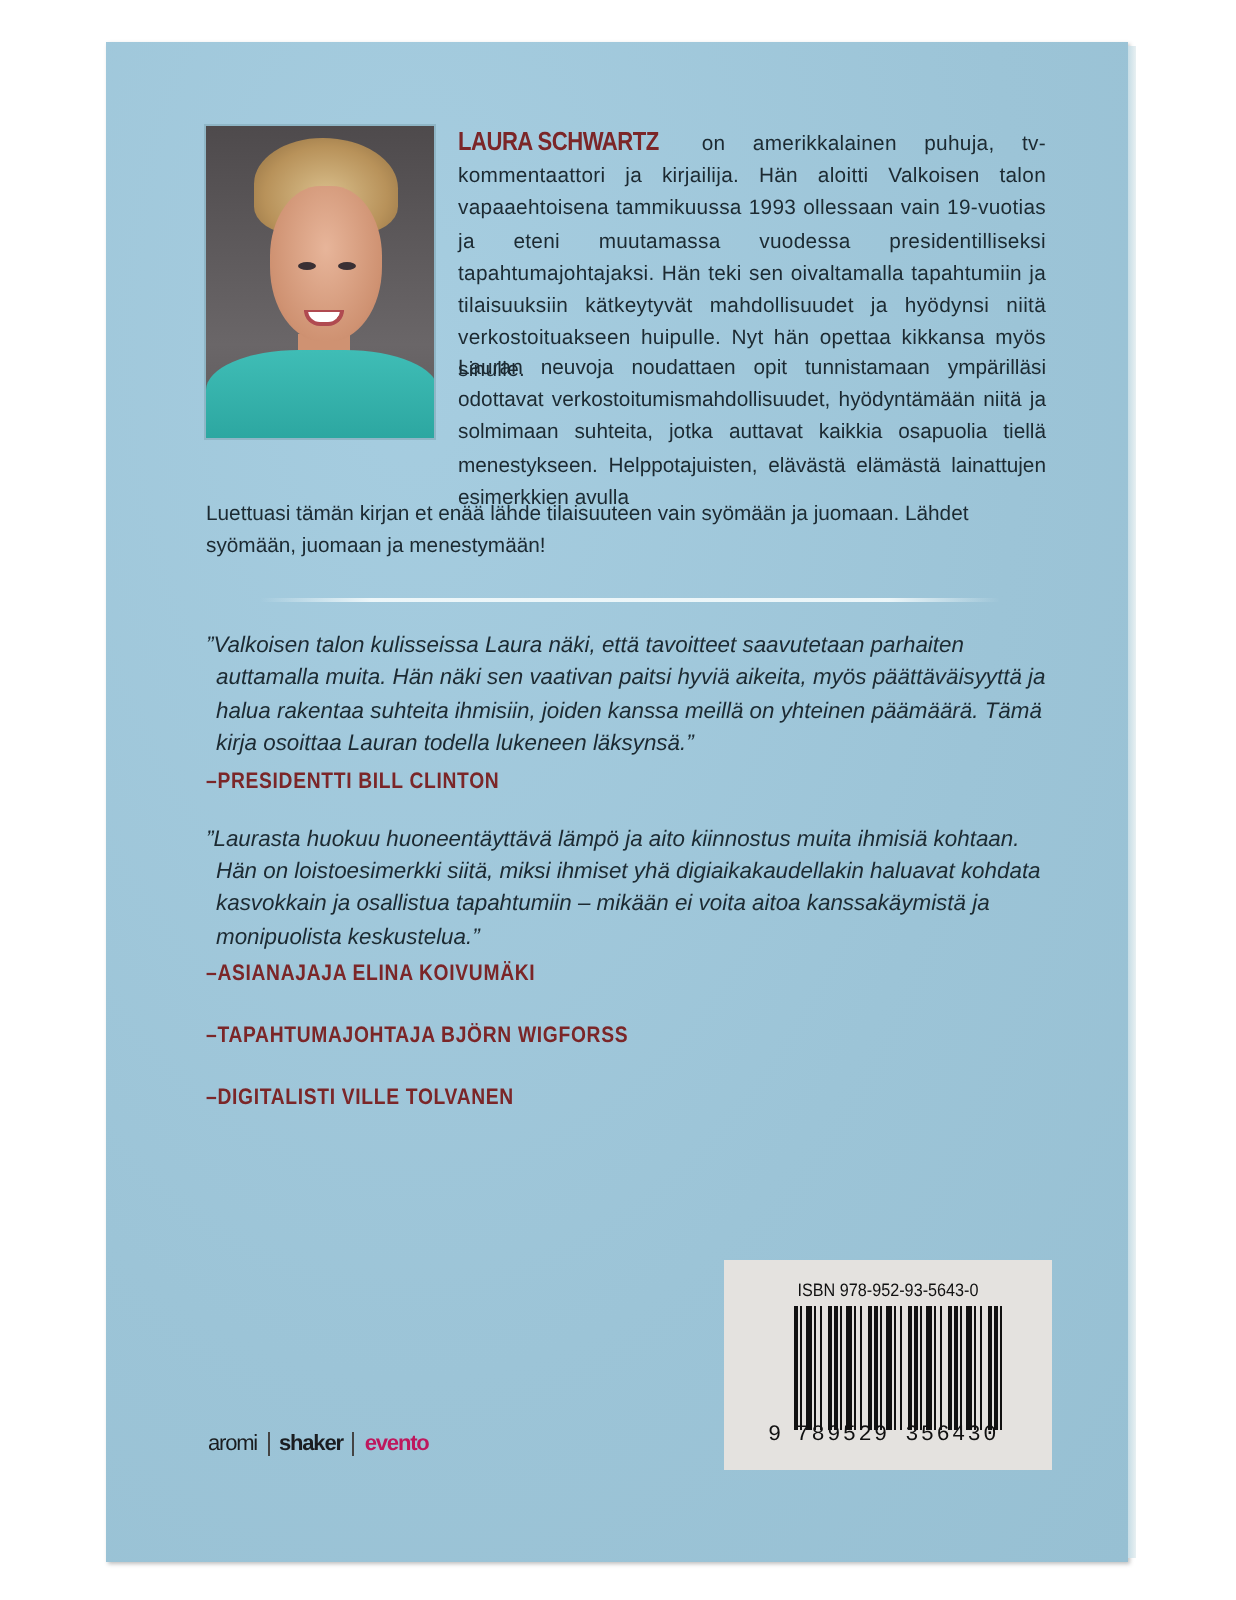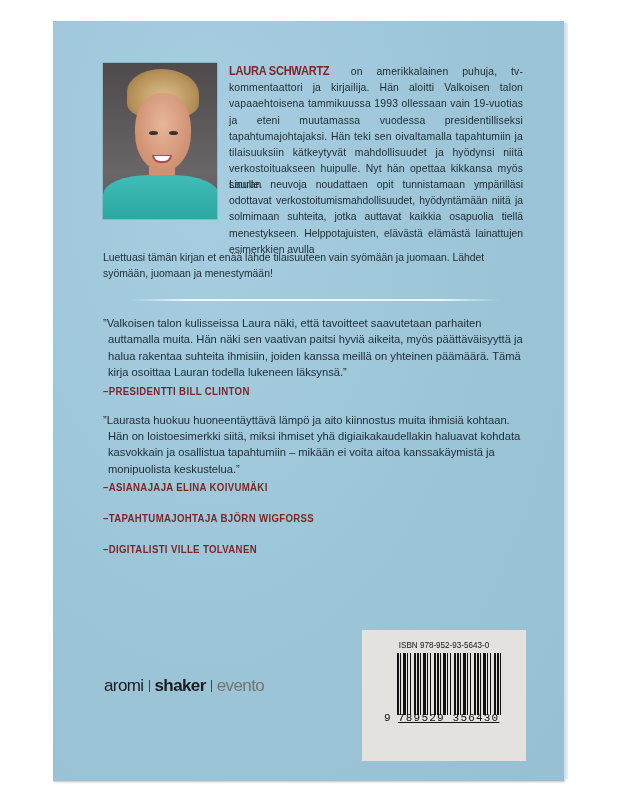--- a/index.html
+++ b/index.html
@@ -69,57 +69,57 @@
     }
 
     .divider {
       position: absolute; left: 130px; top: 299px; width: 370px; height: 2px;
       background: linear-gradient(to right, rgba(255,255,255,0), rgba(240,248,250,0.95) 15%, rgba(240,248,250,0.95) 85%, rgba(255,255,255,0));
     }
 
     .quotes { position: absolute; left: 103px; top: 315px; width: 430px; }
     .quote { margin-bottom: 13px; }
     .quote-text {
-      font-size: 11.2px; line-height: 16.4px; color: #1c2a32;
+      font-style: italic; font-size: 11.2px; line-height: 16.4px; color: #1c2a32;
       text-indent: -5px; padding-left: 5px;
     }
     .quote-author {
       font-weight: bold; color: #7b2628; font-size: 11.2px; letter-spacing: 0.4px;
       margin-top: 2px; line-height: 16px;
       transform: scaleX(0.86); transform-origin: left; display: inline-block;
     }
 
     .barcode-box {
-      position: absolute; left: 362px; top: 630px; width: 164px; height: 131px;
+      position: absolute; left: 362px; top: 630px; width: 164px; height: 105px;
       background: #e4e2df;
     }
     .isbn {
       position: absolute; left: 0; top: 10px; width: 100%; text-align: center;
       font-size: 9px; color: #111; transform: scaleX(0.9);
     }
     .bars {
       position: absolute; left: 35px; top: 23px; width: 104px; height: 62px;
       background: repeating-linear-gradient(to right,
         #111 0 2px, #e4e2df 2px 3px, #111 3px 4px, #e4e2df 4px 6px,
         #111 6px 9px, #e4e2df 9px 10px, #111 10px 11px, #e4e2df 11px 13px,
         #111 13px 14px, #e4e2df 14px 17px, #111 17px 19px, #e4e2df 19px 20px);
     }
     .bar-digits {
       position: absolute; left: 22px; top: 82px; width: 130px;
-      font-size: 11px; color: #111; letter-spacing: 1.2px; font-family: "Liberation Mono", monospace; text-decoration: underline;
+      font-size: 11px; color: #111; letter-spacing: 1.2px; font-family: "Liberation Mono", monospace;
     }
     .bar-digits .lead { display: inline-block; width: 14px; }
 
     .publishers {
-      position: absolute; left: 104px; top: 676px;
-      font-size: 17px; color: #1a1d20; letter-spacing: -0.6px; display: flex; align-items: center;
+      position: absolute; left: 104px; top: 716px;
+      font-size: 11px; color: #1a1d20; letter-spacing: -0.6px; display: flex; align-items: center;
     }
     .publishers .sep { display: inline-block; width: 1px; height: 12px; background: #444; margin: 0 5px; }
     .publishers .pub-shaker { font-weight: bold; }
-    .publishers .pub-evento { font-weight: normal; color: #737373; text-align: right; }
+    .publishers .pub-evento { font-weight: bold; color: #be185d; text-align: right; }
   </style>
 </head>
 <body>
 
 <div class="cover"></div>
 <div class="spine-edge"></div>
 
 <div class="photo">
   <div class="hair"></div>
   <div class="neck"></div>

